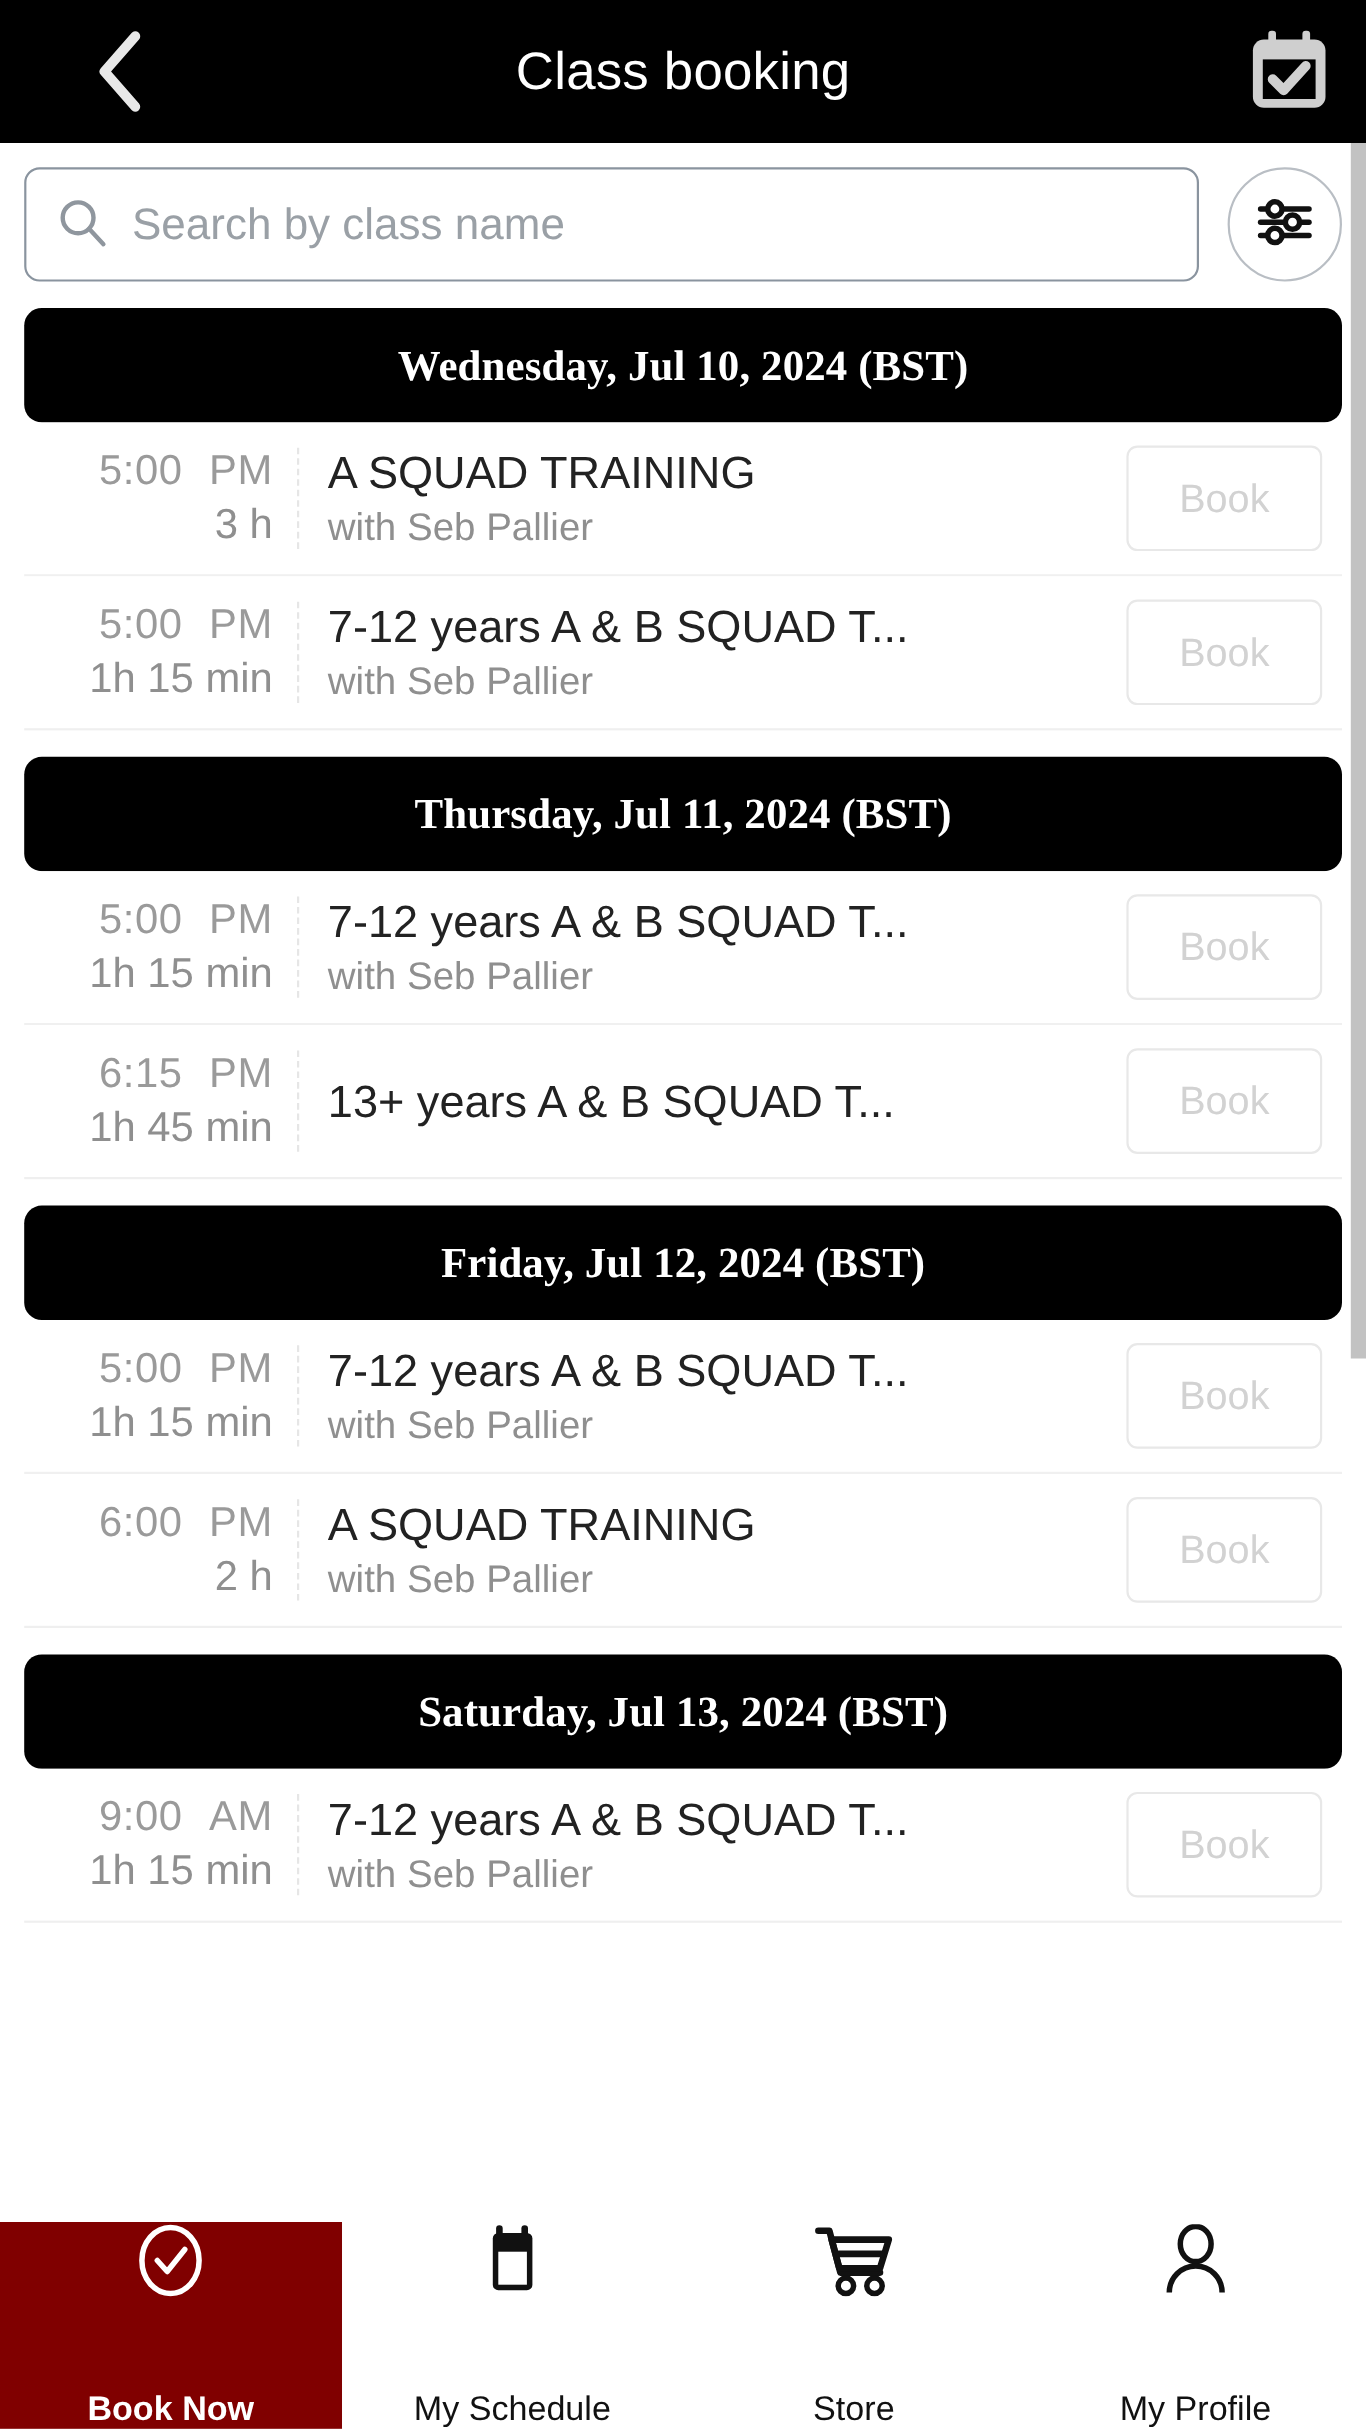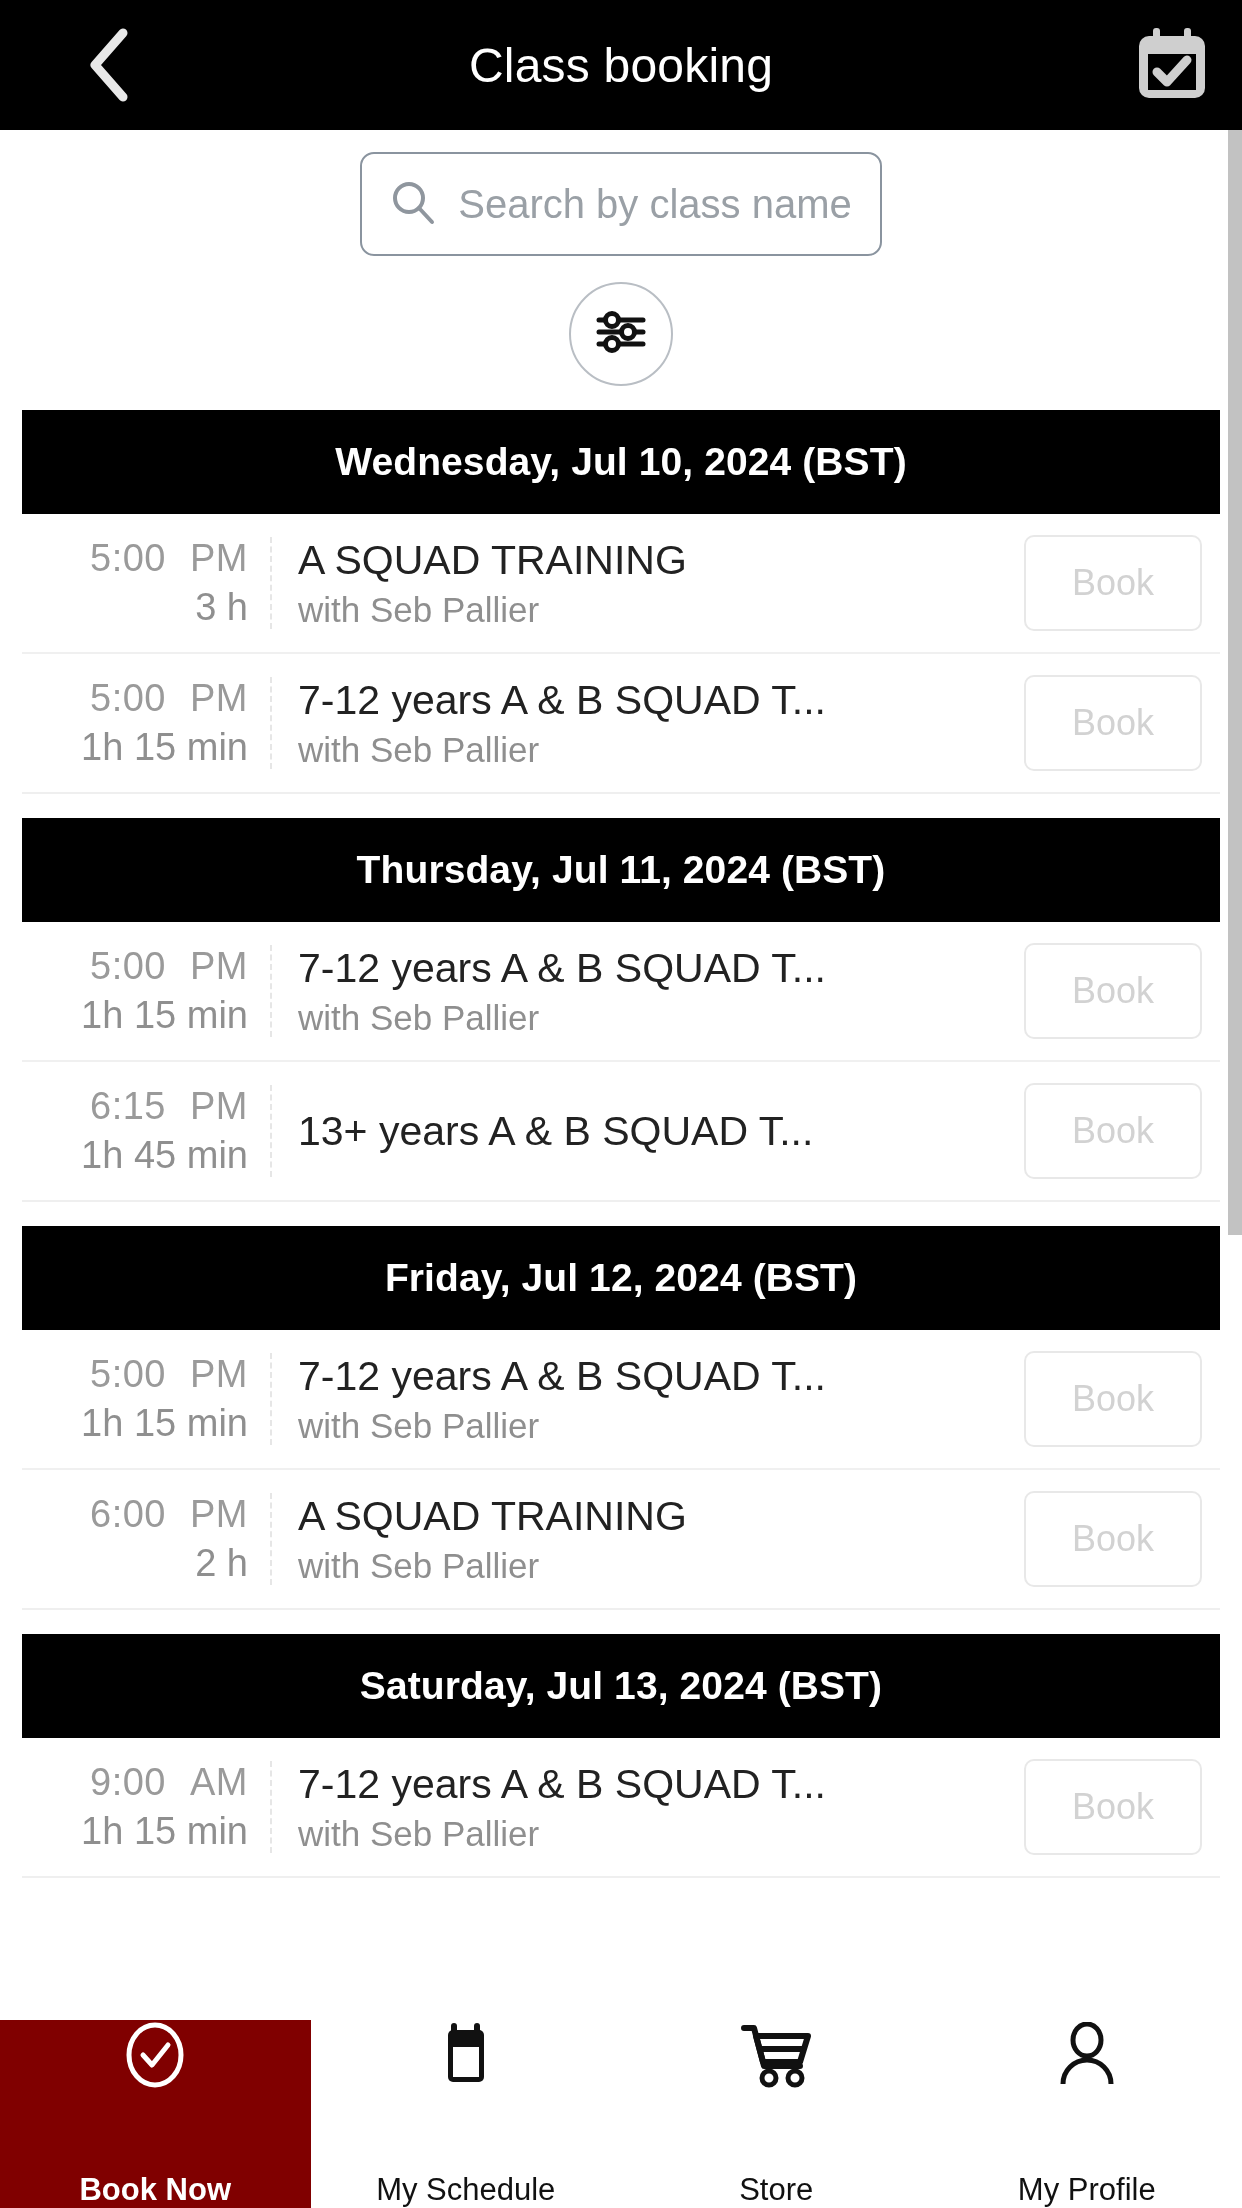--- a/index.html
+++ b/index.html
@@ -53,21 +53,20 @@
     background:#ffffff;
     overflow:hidden;
   }
 
   
   .search-row {
     display:flex;
     align-items:center;
     padding:22px 22px 0 22px;
     gap:26px;
-    flex-direction:column;
   }
   .search-box {
     flex:1 1 auto;
     height:104px;
     border:2px solid #8a949f;
     border-radius:14px;
     display:flex;
     align-items:center;
     padding:0 28px;
     gap:22px;
@@ -84,26 +83,27 @@
     border-radius:52px;
     display:flex; align-items:center; justify-content:center;
     background:#ffffff;
     cursor:pointer;
     flex:0 0 auto;
   }
 
   
   .day-header {
     background:#000000;
-    border-radius:0;
+    border-radius:16px;
     margin:24px 22px 0 22px;
     height:104px;
     display:flex;
     align-items:center;
     justify-content:center;
+    font-family:Liberation Serif, serif;
   }
   .day-header span {
     color:#ffffff;
     font-size:39px;
     font-weight:700;
     letter-spacing:0.1px;
   }
 
   
   .rows { margin:0 22px; }

